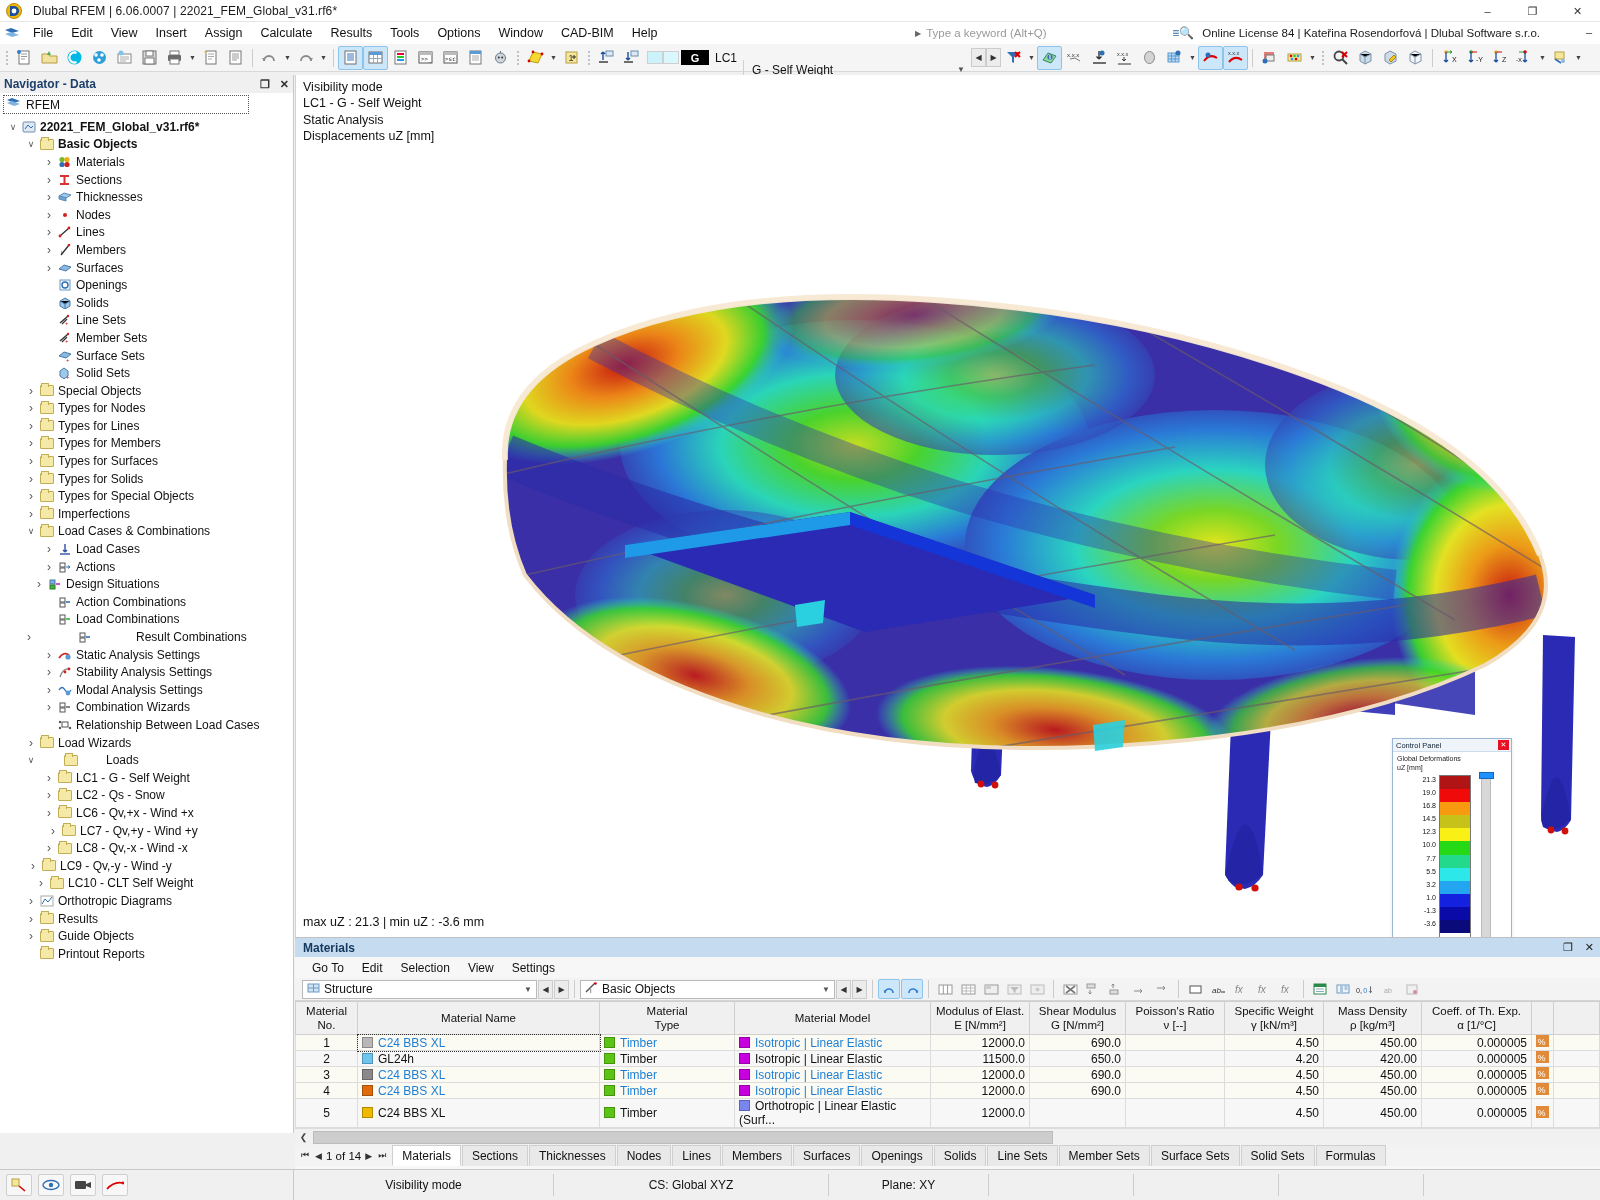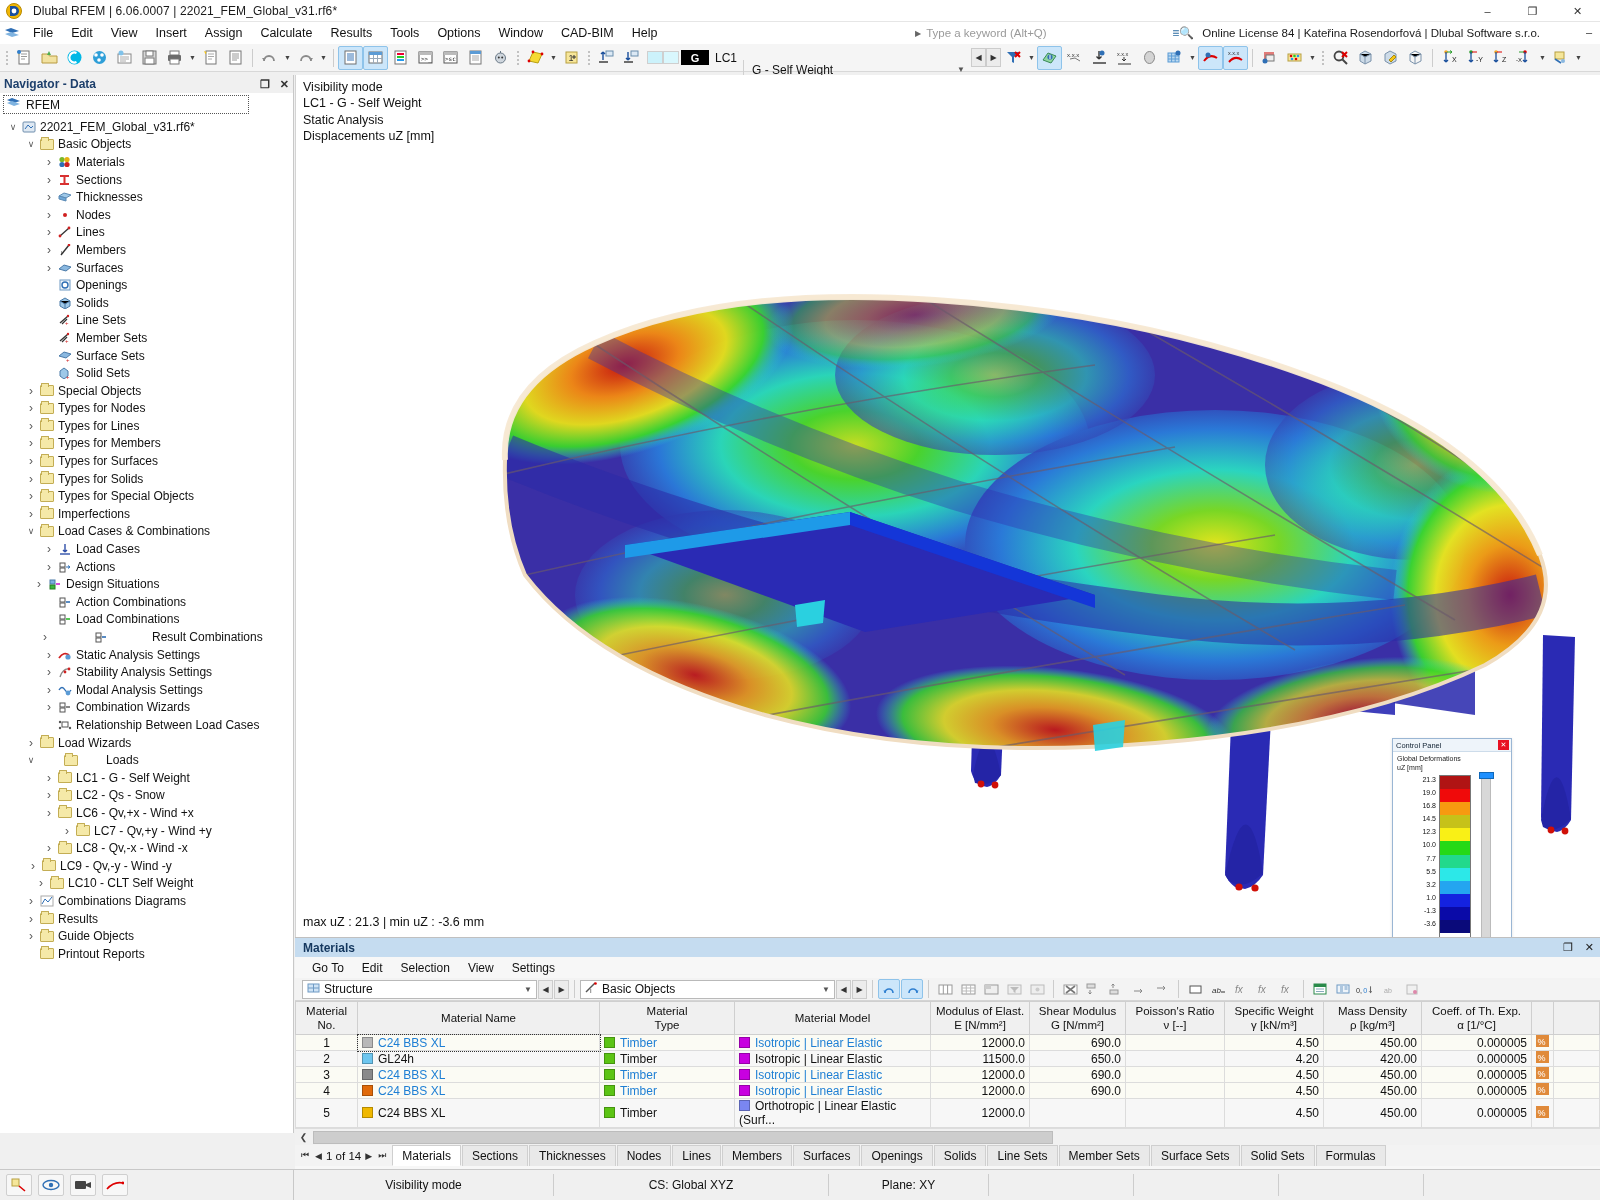--- a/index.html
+++ b/index.html
@@ -84,21 +84,21 @@
     display:flex; align-items:center; padding-left: 2px; gap:5px; width: 246px;
   }
   .nav-combo-label { font-size: 12px; color:#111; }
   .nav-tree { padding-top: 2px; overflow: hidden; height: 1010px; }
   .tnode { display: flex; align-items: center; height: 17.6px; font-size: 12px; color: #111; white-space: nowrap; }
   .twist { width: 14px; text-align: center; font-size: 9px; color: #5a5a5a; }
   .twist.open::before { content: "\2228"; }
   .twist.closed::before { content: "\203A"; font-size: 12px; }
   .tnode .ico { width: 17px; display:flex; align-items:center; justify-content:center; margin-right: 3px; }
   .tlabel { }
-  .tlabel.bold { font-weight: normal; }
+  .tlabel.bold { font-weight: bold; }
   .folder {
     width: 14px; height: 11px; background: #f5e9a8; border: 1px solid #c3ad54; border-radius: 1px;
     position: relative;
   }
   .folder::before {
     content:""; position:absolute; left:0; top:-3px; width:6px; height:3px;
     background:#f5e9a8; border:1px solid #c3ad54; border-bottom:none; border-radius: 1px 1px 0 0;
   }
 
   
@@ -881,21 +881,21 @@
           <span class="twist"></span>
           <span class="ico">
             <svg width="14" height="12" viewBox="0 0 14 12">
               <rect x="2" y="2" width="5" height="4" fill="#fff" stroke="#555"></rect>
               <rect x="2" y="7" width="5" height="4" fill="#fff" stroke="#555"></rect>
               <path d="M8 6h4" stroke="#2ab82a" stroke-width="1.6"></path>
             </svg>
           </span>
           <span class="tlabel">Load Combinations</span>
         </div>
-        <div class="tnode" style="padding-left: 38px; gap: 40px;">
+        <div class="tnode" style="padding-left: 22px; gap: 40px;">
           <span class="twist closed"></span>
           <span class="ico">
             <svg width="14" height="12" viewBox="0 0 14 12">
               <rect x="2" y="2" width="5" height="4" fill="#fff" stroke="#555"></rect>
               <rect x="2" y="7" width="5" height="4" fill="#fff" stroke="#555"></rect>
               <path d="M8 6h4" stroke="#2f6fb5" stroke-width="1.6"></path>
             </svg>
           </span>
           <span class="tlabel">Result Combinations</span>
         </div>
@@ -981,21 +981,21 @@
           </span>
           <span class="tlabel">LC2 - Qs - Snow</span>
         </div>
         <div class="tnode" style="padding-left: 42px;">
           <span class="twist closed"></span>
           <span class="ico">
             <span class="folder"></span>
           </span>
           <span class="tlabel">LC6 - Qv,+x - Wind +x</span>
         </div>
-        <div class="tnode" style="padding-left: 60px;">
+        <div class="tnode" style="padding-left: 46px;">
           <span class="twist closed"></span>
           <span class="ico">
             <span class="folder"></span>
           </span>
           <span class="tlabel">LC7 - Qv,+y - Wind +y</span>
         </div>
         <div class="tnode" style="padding-left: 42px;">
           <span class="twist closed"></span>
           <span class="ico">
             <span class="folder"></span>
@@ -1017,21 +1017,21 @@
           <span class="tlabel">LC10 - CLT Self Weight</span>
         </div>
         <div class="tnode" style="padding-left: 24px;">
           <span class="twist closed"></span>
           <span class="ico">
             <svg width="14" height="12" viewBox="0 0 14 12">
               <rect x="1" y="1" width="12" height="10" fill="#fff" stroke="#aaa"></rect>
               <path d="M2 9 L5 4 L8 7 L12 2" stroke="#2f6fb5" fill="none"></path>
             </svg>
           </span>
-          <span class="tlabel">Combinations Diagrams</span>
+          <span class="tlabel">Orthotropic Diagrams</span>
         </div>
         <div class="tnode" style="padding-left: 24px;">
           <span class="twist closed"></span>
           <span class="ico">
             <span class="folder"></span>
           </span>
           <span class="tlabel">Results</span>
         </div>
         <div class="tnode" style="padding-left: 24px;">
           <span class="twist closed"></span>

